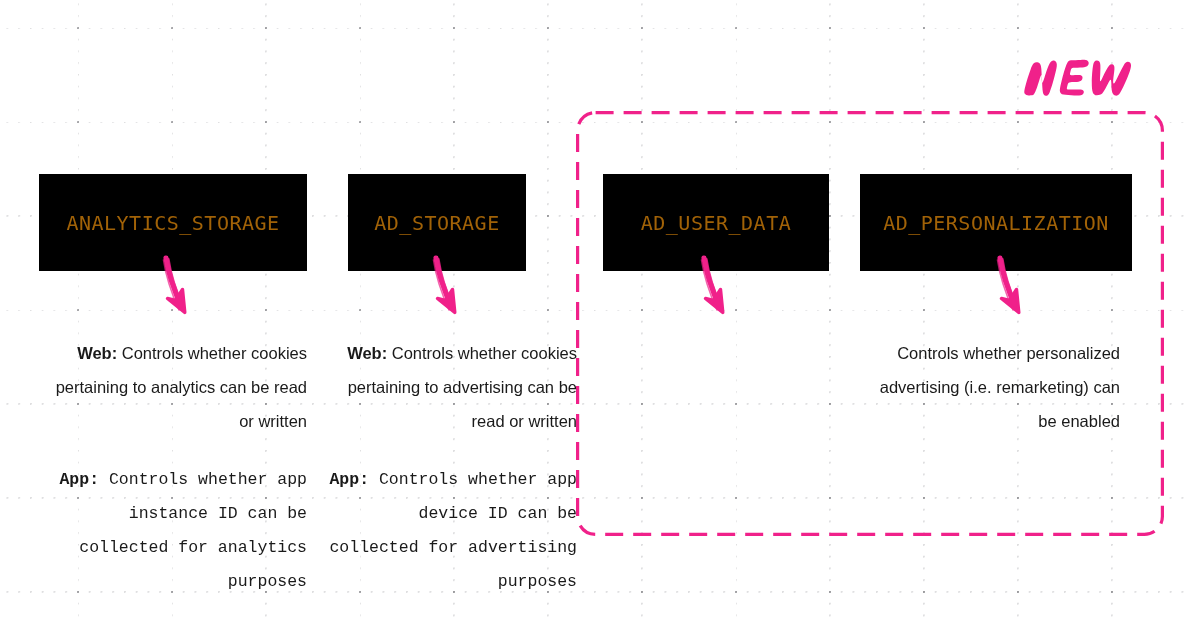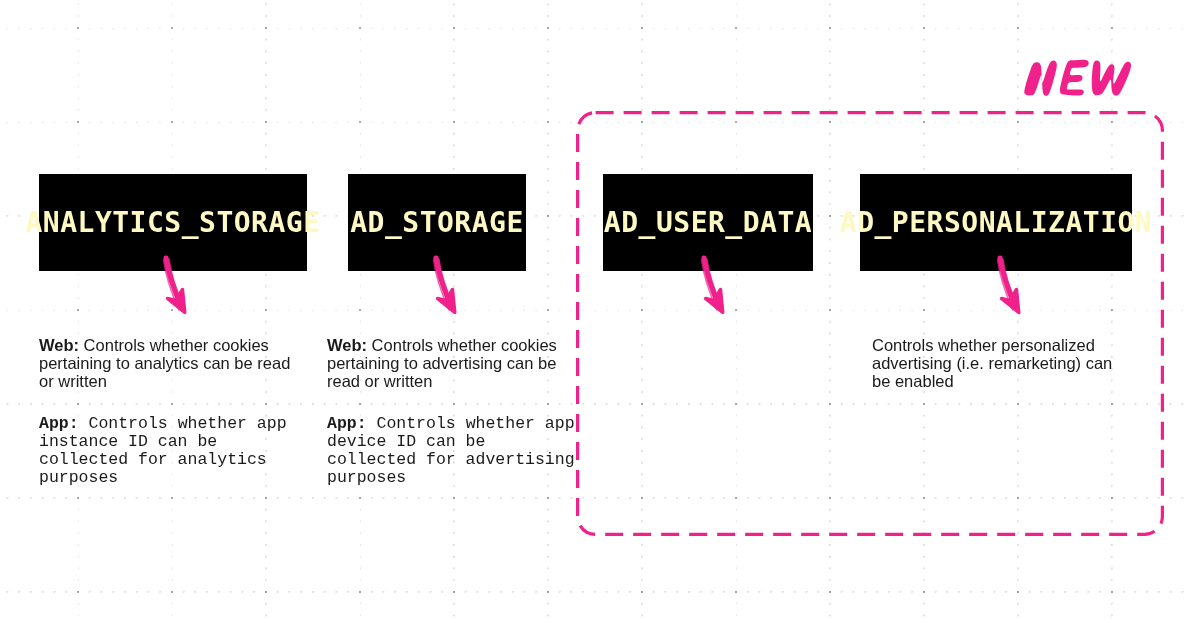--- a/index.html
+++ b/index.html
@@ -72,24 +72,24 @@
   .param-box {
     position: relative;
     background: #000000;
     height: 97px;
     display: flex;
     align-items: center;
     justify-content: center;
     box-sizing: border-box;
   }
   .param-box .label {
-    color: #fef9c3;
+    color: #a16207;
     font-family: "DejaVu Sans Mono", "Liberation Mono", monospace;
-    font-size: 28px;
-    font-weight: 700;
+    font-size: 20px;
+    font-weight: 400;
     letter-spacing: 0.5px;
     line-height: 1;
     white-space: nowrap;
   }
 
   
   .arrow {
     position: absolute;
     width: 74px;
     height: 96px;
@@ -97,24 +97,24 @@
   }
   .arrow svg {
     display: block;
     width: 100%;
     height: 100%;
   }
 
   
   .desc-block {
     position: absolute;
-    text-align: left;
+    text-align: right;
     color: #1a1a1a;
     font-size: 16.5px;
-    line-height: 18px;
+    line-height: 34px;
     font-family: "Liberation Sans", "DejaVu Sans", sans-serif;
   }
   .desc-block p {
     margin: 0;
   }
   .desc-block p + p {
     margin-top: 25px;
     font-family: Liberation Mono, monospace;
   }
   .desc-block .lead {
@@ -221,21 +221,21 @@
   <div class="desc-block" style="left:327px; top:336px; width:250px;">
     <p>
       <span class="lead">Web:</span><span> Controls whether cookies pertaining to advertising can be read or written</span>
     </p>
     <p>
       <span class="lead">App:</span><span> Controls whether app device ID can be collected for advertising purposes</span>
     </p>
   </div>
 
   <div class="column" style="left:603px; width:210px;">
-    <div class="param-box" style="width:210px;">
+    <div class="param-box" style="width:226px;">
       <span class="label">AD_USER_DATA</span>
     </div>
   </div>
   <div class="arrow" style="left:684px; top:250px;">
     <svg viewBox="0 0 74 96" aria-hidden="true">
       <g stroke="#F0218A" fill="none" stroke-linecap="round" stroke-linejoin="round">
         <path d="M20 8 C22 22 28 40 36 58" stroke-width="5.2"></path>
         <path d="M22.5 9 C24.5 23 30 41 38 59" stroke-width="2.2" opacity="0.85"></path>
         <path d="M17.5 10 C19.5 24 25 42 33 60" stroke-width="1.6" opacity="0.7"></path>
       </g>

